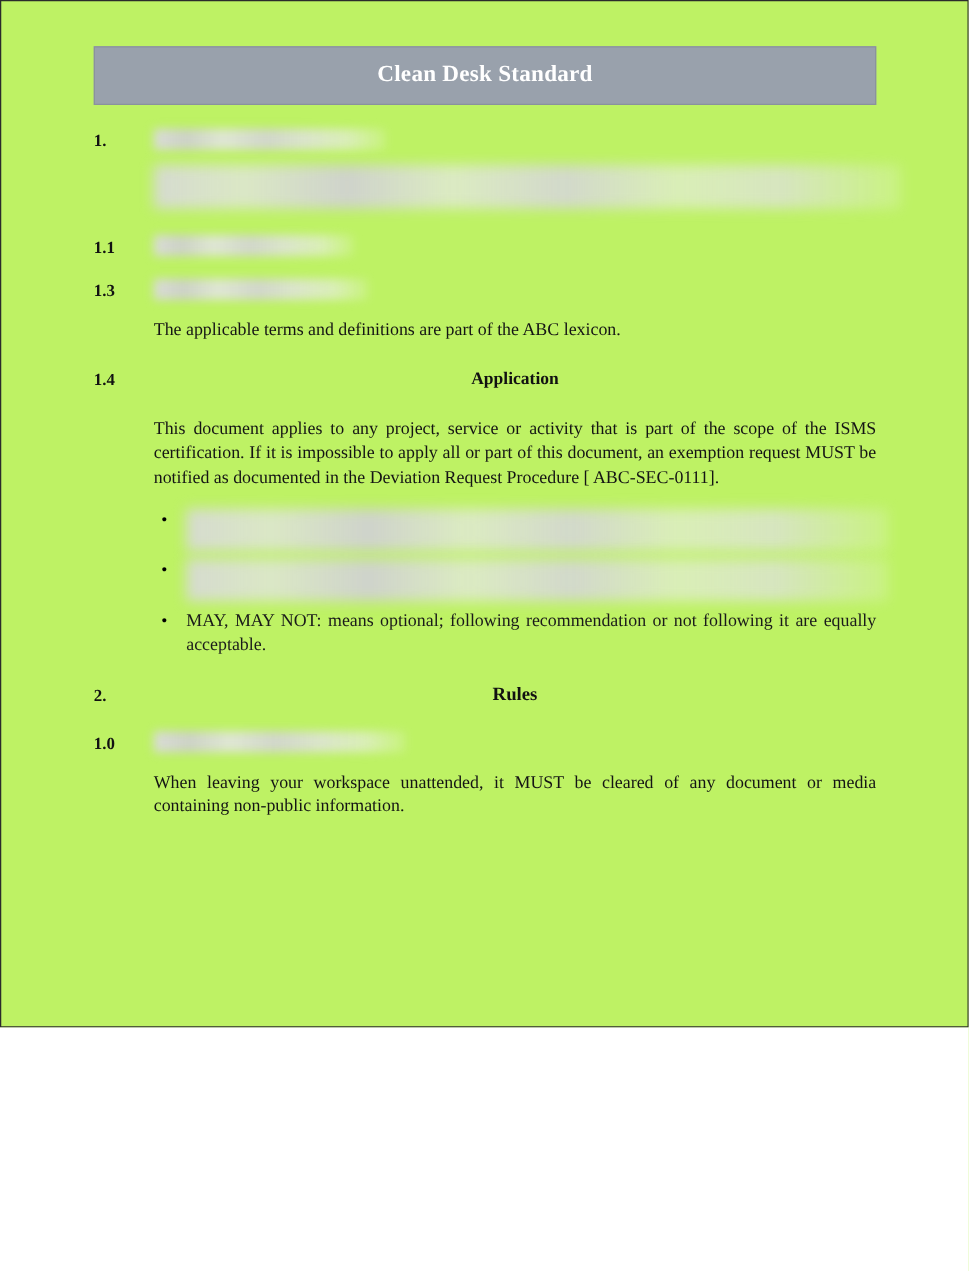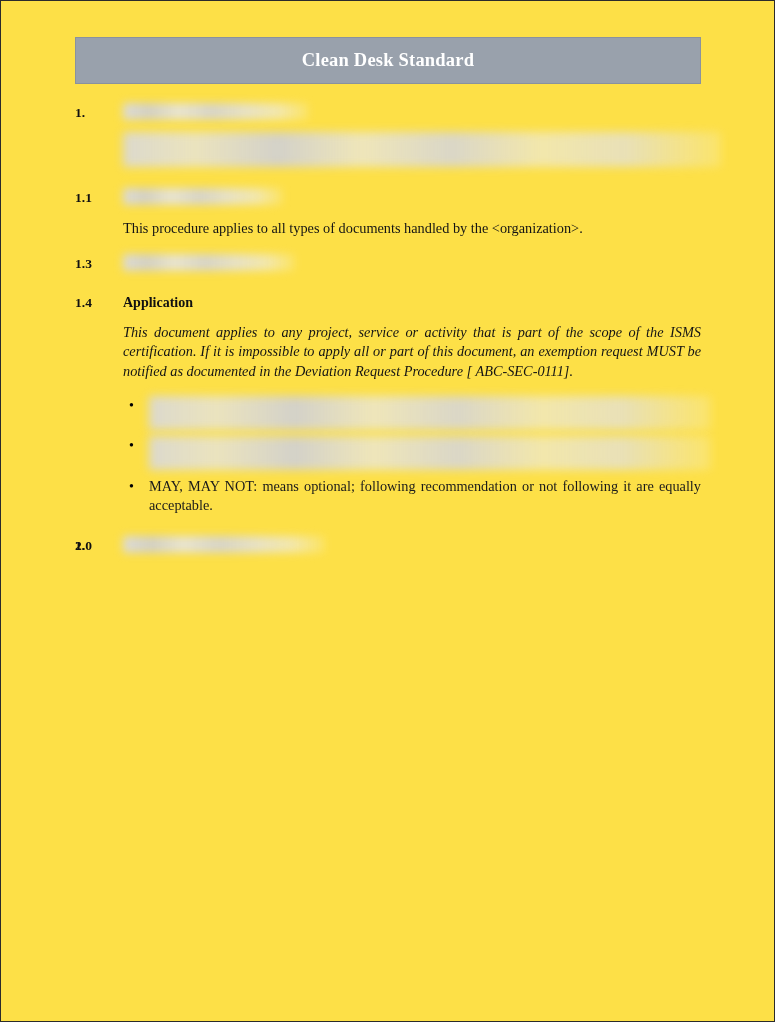--- a/index.html
+++ b/index.html
@@ -7,22 +7,22 @@
     padding: 0;
     background: #ffffff;
   }
   body {
     font-family: "Liberation Serif", "DejaVu Serif", serif;
     color: #1a1a1a;
   }
   #page {
     position: relative;
     width: 775px;
-    height: 1022px;
-    background: #fde047;
+    height: 822px;
+    background: #bef264;
     box-sizing: border-box;
     border: 1px solid #2b2b2b;
     overflow: hidden;
   }
   .doc-banner {
     position: absolute;
     left: 74px;
     top: 36px;
     width: 626px;
     height: 47px;
@@ -59,20 +59,21 @@
     left: 74px;
     top: 0;
     font-weight: bold;
     font-size: 13.5px;
     line-height: 19px;
     color: #111111;
   }
   .sec-head-row {
     min-height: 19px;
     position: relative;
+    text-align: center;
   }
   .sec-title {
     font-weight: bold;
     font-size: 14px;
     line-height: 19px;
     color: #111111;
   }
 
   p.body {
     margin: 0;
@@ -173,62 +174,66 @@
         <span class="blur blur-heading" style="width:186px;"></span>
       </div>
       <span class="blur wide" style="width:598px;height:35px;margin-top:10px;"></span>
     </div>
 
     <div class="sec" style="margin-top:21px;">
       <div class="sec-num">1.1</div>
       <div class="sec-head-row">
         <span class="blur blur-heading" style="width:160px;"></span>
       </div>
-      <p class="body nojust" style="margin-top:12px;">This procedure applies to all types of documents handled by the &lt;organization&gt;.</p>
     </div>
 
 
     <div class="sec" style="margin-top:16px;">
       <div class="sec-num">1.3</div>
       <div class="sec-head-row">
         <span class="blur blur-heading" style="width:172px;"></span>
       </div>
+      <p class="body nojust" style="margin-top:13px;">The applicable terms and definitions are part of the ABC lexicon.</p>
     </div>
 
     <div class="sec" style="margin-top:20px;">
       <div class="sec-num">1.4</div>
       <div class="sec-head-row">
         <span class="sec-title">Application</span>
       </div>
-      <p class="body" style="margin-top:11px;font-style:italic;">This document applies to any project, service or activity that is part of the scope of the ISMS certification. If it is impossible to apply all or part of this document, an exemption request MUST be notified as documented in the Deviation Request Procedure [ ABC-SEC-0111].</p>
+      <p class="body" style="margin-top:21px;">This document applies to any project, service or activity that is part of the scope of the ISMS certification. If it is impossible to apply all or part of this document, an exemption request MUST be notified as documented in the Deviation Request Procedure [ ABC-SEC-0111].</p>
 
       <ul class="verbs" style="margin-top:15px;">
         <li style="height:40px;">
           <span class="bullet">•</span>
           <span class="blur wide" style="width:562px;height:34px;display:block;"></span>
         </li>
         <li style="height:41px;">
           <span class="bullet">•</span>
           <span class="blur wide" style="width:562px;height:34px;display:block;"></span>
         </li>
         <li>
           <span class="bullet">•</span>
           <span>MAY, MAY NOT: means optional; following recommendation or not following it are equally acceptable.</span>
         </li>
       </ul>
     </div>
 
     <div class="sec" style="margin-top:21px;">
       <div class="sec-num">2.</div>
+      <div class="sec-head-row">
+        <span class="sec-title" style="font-size:15px;">Rules</span>
+      </div>
     </div>
 
     <div class="sec" style="margin-top:19px;">
       <div class="sec-num">1.0</div>
       <div class="sec-head-row">
         <span class="blur blur-heading" style="width:202px;"></span>
       </div>
+      <p class="body" style="margin-top:13px;">When leaving your workspace unattended, it MUST be cleared of any document or media containing non-public information.</p>
     </div>
 
 
   </div>
 
 
 </div>
 
 </body></html>

